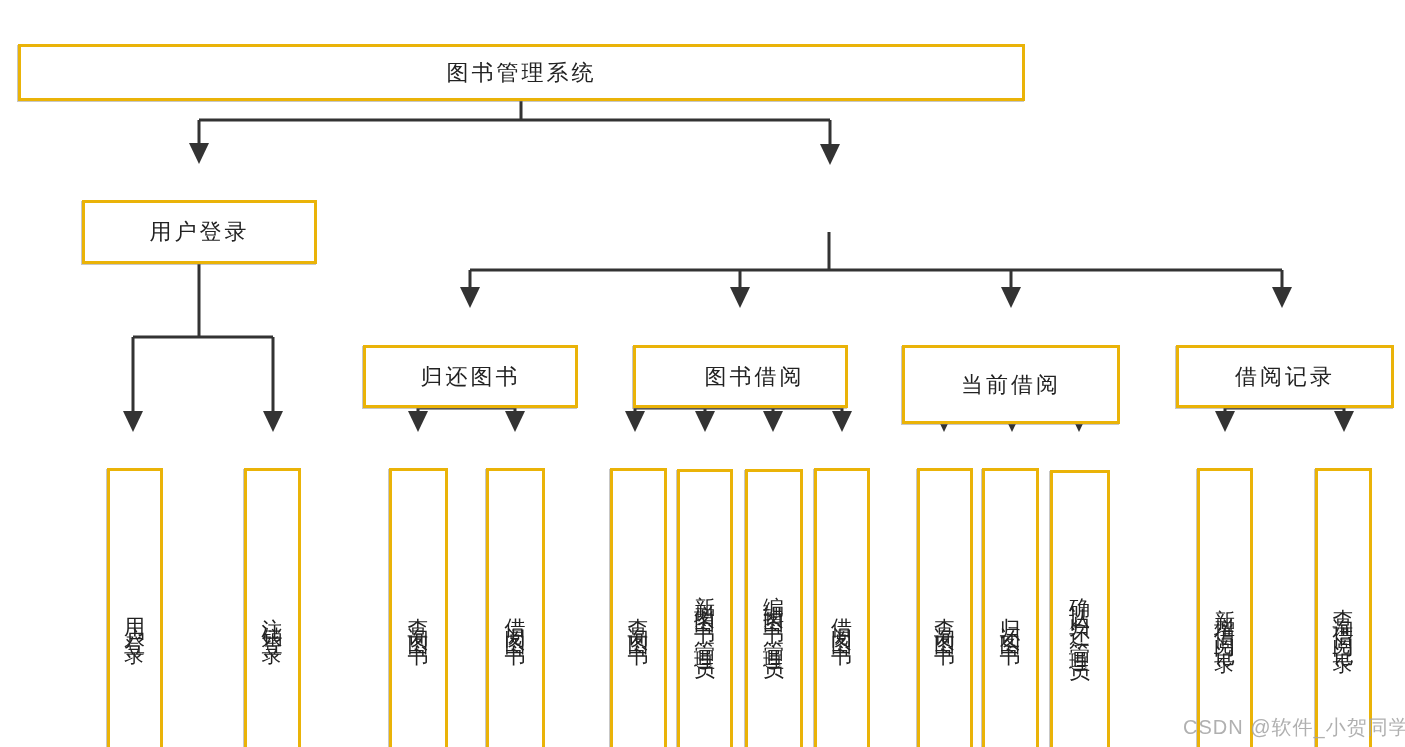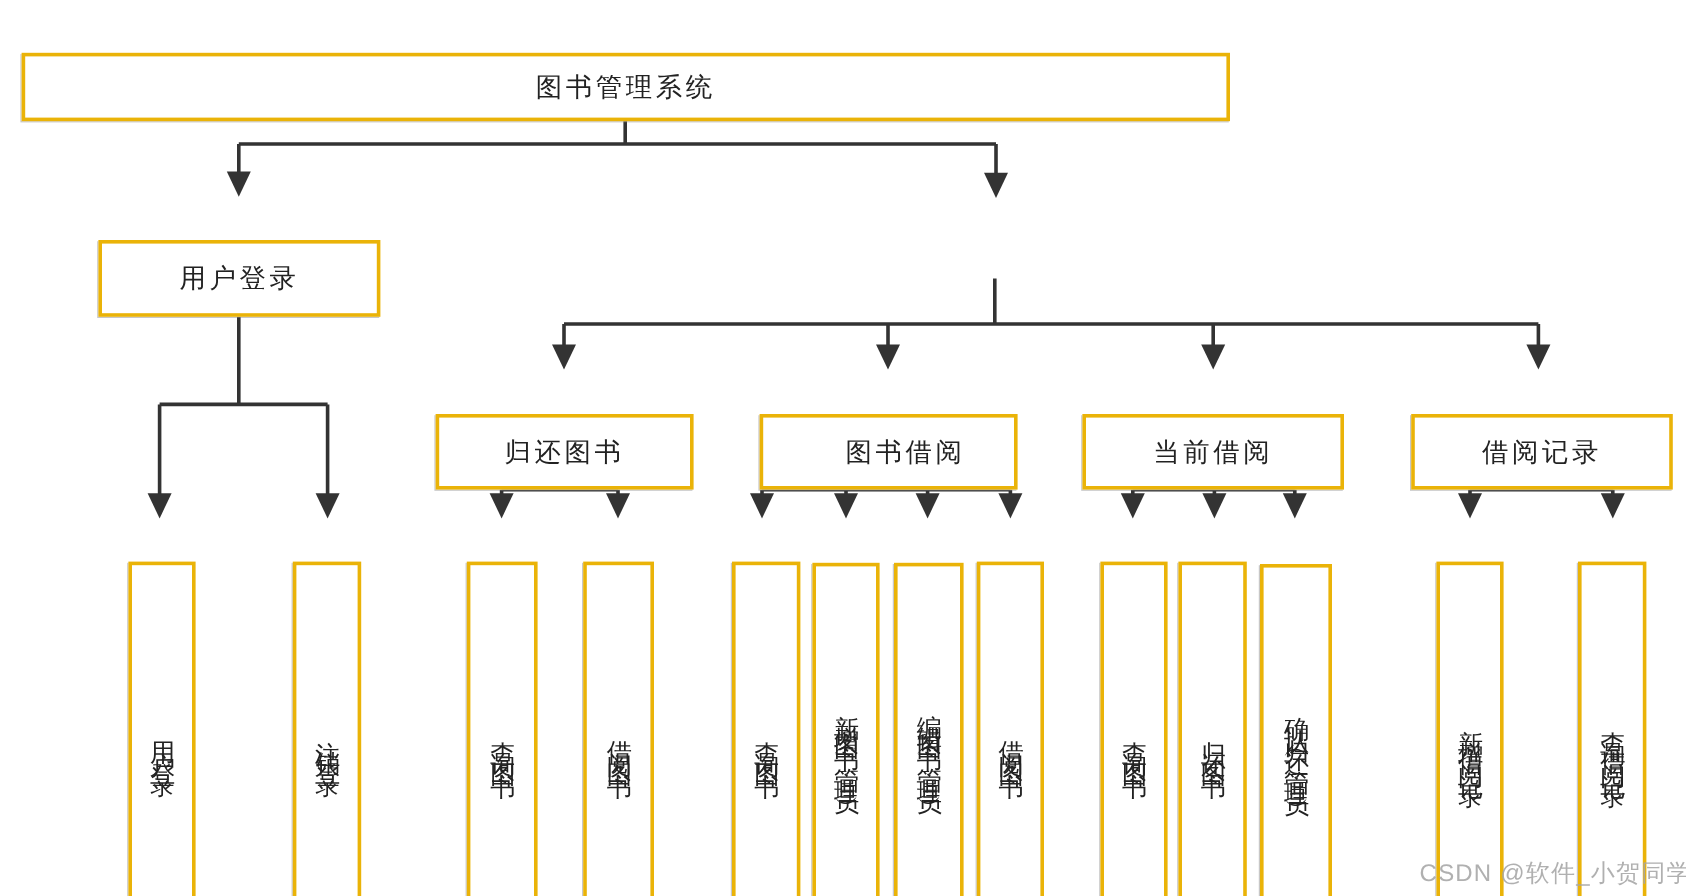--- a/index.html
+++ b/index.html
@@ -57,21 +57,21 @@
     color: rgba(165,165,165,0.88);
     white-space: nowrap;
     z-index: 5;
   }
   
   #n-root        { left: 18px;   top: 13px;  width: 1007px; height: 57px; }
   #n-user-login  { left: 82px;   top: 169px; width: 235px;  height: 64px; }
   #n-book-mgmt   { left: 712px;  top: 170px; width: 233px;  height: 62px; }
   #n-new-rec     { left: 363px;  top: 314px; width: 215px;  height: 63px; }
   #n-borrow      { left: 633px;  top: 314px; width: 215px;  height: 63px; padding-left: 28px; }
-  #n-current     { left: 902px;  top: 314px; width: 218px;  height: 63px; }
+  #n-current     { left: 902px;  top: 314px; width: 218px;  height: 79px; }
   #n-records     { left: 1176px; top: 314px; width: 218px;  height: 63px; }
 
   #l-user-login  { left: 107px;  top: 437px; width: 56px; height: 301px; }
   #l-logout      { left: 244px;  top: 437px; width: 57px; height: 301px; }
   #l-rec-query   { left: 389px;  top: 437px; width: 59px; height: 301px; }
   #l-rec-borrow  { left: 486px;  top: 437px; width: 59px; height: 301px; }
   #l-bb-query    { left: 610px;  top: 437px; width: 57px; height: 301px; }
   #l-bb-add      { left: 677px;  top: 438px; width: 56px; height: 300px; }
   #l-bb-edit     { left: 745px;  top: 438px; width: 58px; height: 300px; }
   #l-bb-borrow   { left: 814px;  top: 437px; width: 56px; height: 301px; }

